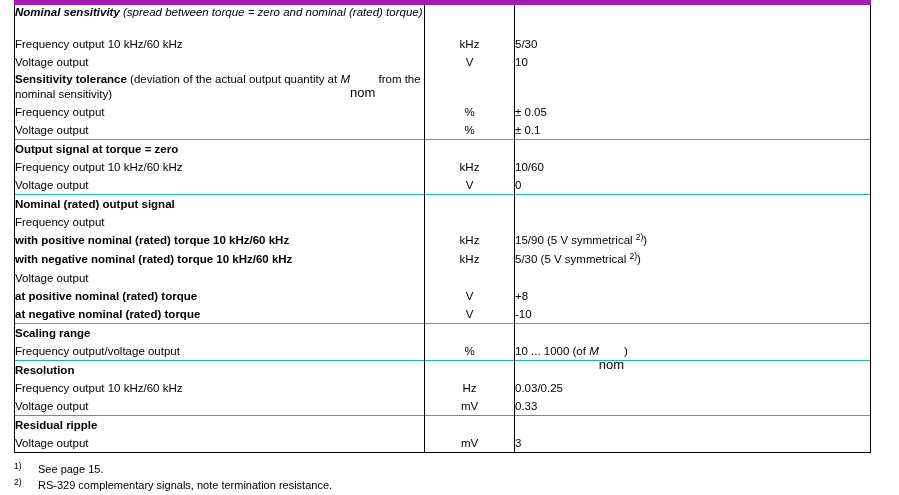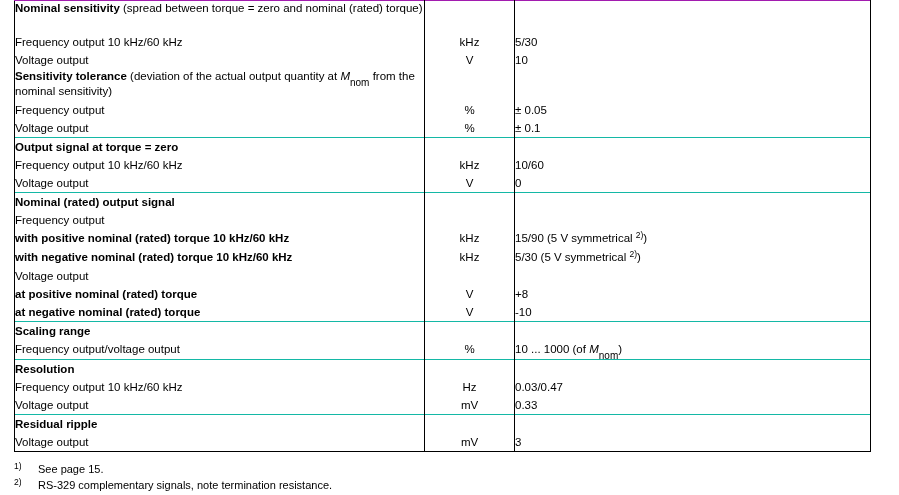--- a/index.html
+++ b/index.html
@@ -51,41 +51,41 @@
   }
   .val {
   }
 
   
   .vline-l { border-left: 1px solid #000; }
   .vline-r { border-right: 1px solid #000; }
 
   
   tr.sec-top > td { border-top: 1px solid #14b8a6; }
-  tr.tbl-top > td { border-top: 1px solid #a21caf; }
+  tr.tbl-top > td { border-top: 5px solid #a21caf; font-style: italic; }
   tr.tbl-bottom > td { border-bottom: 1px solid #000; }
 
   .bold { font-weight: bold; }
   .indent1 { padding-left: 22px; }
   .indent2 { padding-left: 16px; font-weight: bold; }
 
   .wrapline {
     white-space: normal;
     line-height: 15px;
   }
   .two-line-cell {
     height: 32px;
     line-height: 15px;
     padding-top: 1px;
   }
   sub {
-    font-size: 10px;
+    font-size: 13px;
     vertical-align: baseline;
     position: relative;
-    top: 6px;
+    top: 14px;
   }
   sup {
     font-size: 8.5px;
     vertical-align: baseline;
     position: relative;
     top: -4px;
   }
   .ital { font-style: italic; }
 
   
@@ -223,21 +223,21 @@
       </tr>
 
       <tr class="sec-top">
         <td class="cell lbl bold vline-l vline-r">Resolution</td>
         <td class="cell unit vline-r"></td>
         <td class="cell val vline-r"></td>
       </tr>
       <tr>
         <td class="cell lbl indent1 vline-l vline-r">Frequency output 10 kHz/60 kHz</td>
         <td class="cell unit vline-r">Hz</td>
-        <td class="cell val vline-r">0.03/0.47</td>
+        <td class="cell val vline-r">0.03/0.25</td>
       </tr>
       <tr>
         <td class="cell lbl indent1 vline-l vline-r">Voltage output</td>
         <td class="cell unit vline-r">mV</td>
         <td class="cell val vline-r">0.33</td>
       </tr>
 
       <tr class="sec-top">
         <td class="cell lbl bold vline-l vline-r">Residual ripple</td>
         <td class="cell unit vline-r"></td>

